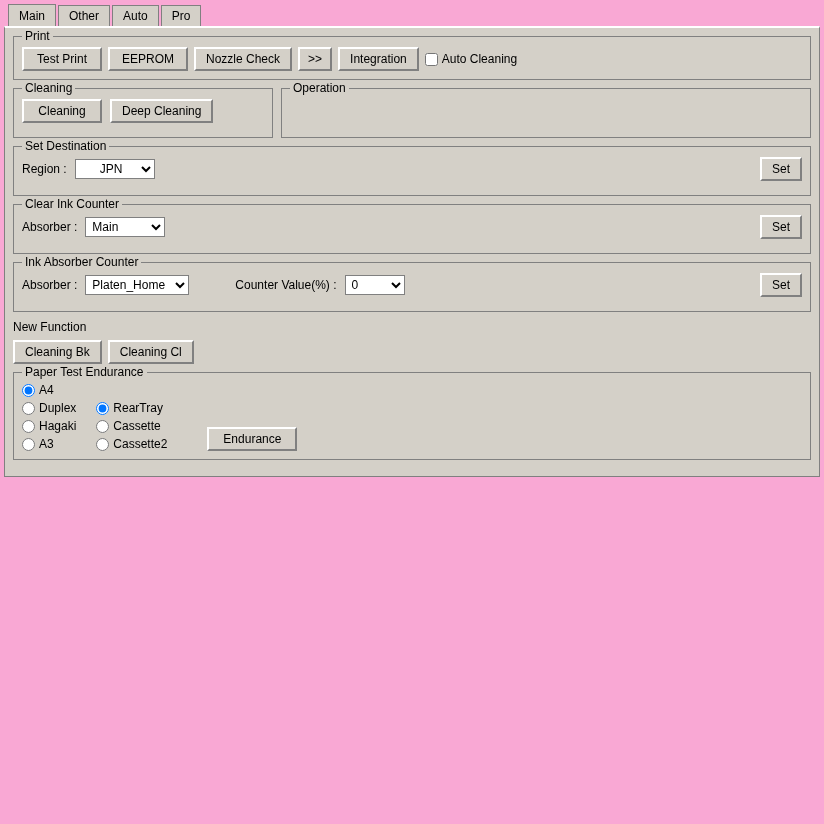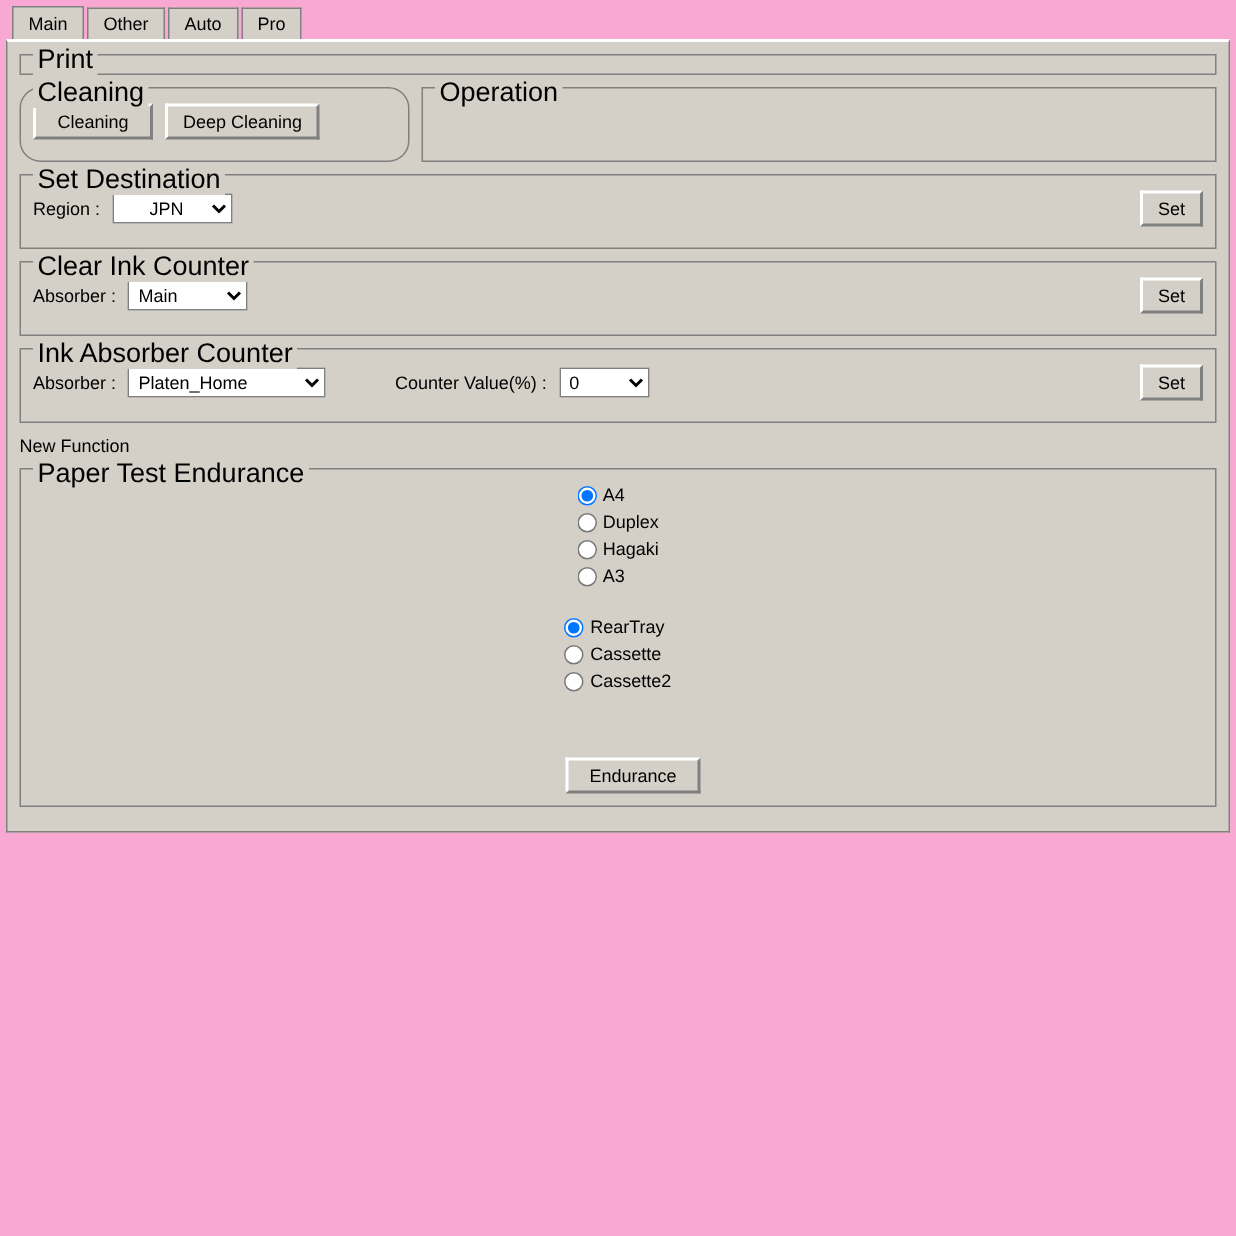--- a/index.html
+++ b/index.html
@@ -55,21 +55,21 @@
       padding: 4px 8px 8px 8px;
       position: relative;
       background: #d4d0c8;
     }
     .group-label {
       position: absolute;
       top: -8px;
       left: 8px;
       background: #d4d0c8;
       padding: 0 3px;
-      font-size: 18px;
+      font-size: 12px;
     }
     
     .btn {
       background: #d4d0c8;
       border: 2px solid;
       border-color: #ffffff #808080 #808080 #ffffff;
       padding: 3px 10px;
       font-size: 12px;
       cursor: pointer;
       min-width: 80px;
@@ -130,22 +130,21 @@
     
     .new-func-buttons {
       display: flex;
       flex-wrap: wrap;
       gap: 6px;
     }
     
     .pfe-inner {
       display: flex;
       gap: 20px;
-      align-items: center;
-      flex-direction: column;
+      align-items: flex-end;
     }
     .pfe-col {
       display: flex;
       flex-direction: column;
       gap: 4px;
     }
     .radio-wrap {
       display: flex;
       align-items: center;
       gap: 4px;
@@ -182,24 +181,35 @@
     <div class="tab active">Main</div>
     <div class="tab">Other</div>
     <div class="tab">Auto</div>
     <div class="tab">Pro</div>
   </div>
 
   <div class="main-panel">
 
     <div class="group-box">
       <span class="group-label">Print</span>
+      <div class="print-row" style="margin-top:6px;">
+        <button class="btn">Test Print</button>
+        <button class="btn">EEPROM</button>
+        <button class="btn">Nozzle Check</button>
+        <button class="arrow-btn">&gt;&gt;</button>
+        <button class="btn">Integration</button>
+        <div class="checkbox-wrap">
+          <input type="checkbox" style="">
+          <span>Auto Cleaning</span>
+        </div>
+      </div>
     </div>
 
     <div class="two-col">
-      <div class="group-box" style="flex:0 0 auto; min-width:260px;border-radius:14px;">
+      <div class="group-box" style="flex:0 0 auto; min-width:260px;">
         <span class="group-label">Cleaning</span>
         <div class="row" style="margin-top:6px;">
           <button class="btn">Cleaning</button>
           <button class="btn">Deep Cleaning</button>
         </div>
       </div>
       <div class="group-box" style="flex:1;">
         <span class="group-label">Operation</span>
       </div>
     </div>
@@ -228,21 +238,21 @@
         </select>
         <div style="flex:1;"></div>
         <button class="btn" style="min-width:40px;">Set</button>
       </div>
     </div>
 
     <div class="group-box">
       <span class="group-label">Ink Absorber Counter</span>
       <div class="row" style="margin-top:6px;">
         <span class="label-text">Absorber :</span>
-        <select style="width:132px;">
+        <select style="width:104px;">
           <option>Platen_Home</option>
           <option>Main</option>
           <option>Sub</option>
         </select>
 
         <div style="width:30px;"></div>
         <span class="label-text">Counter Value(%) :</span>
         <select style="width:60px;">
           <option>0</option>
           <option>10</option>
@@ -250,20 +260,24 @@
           <option>50</option>
           <option>100</option>
         </select>
         <div style="flex:1;"></div>
         <button class="btn" style="min-width:40px;">Set</button>
       </div>
     </div>
 
     <div style="margin-bottom:8px;">
       <div class="label-text" style="margin-bottom:6px;">New Function</div>
+      <div class="new-func-buttons">
+        <button class="btn">Cleaning Bk</button>
+        <button class="btn">Cleaning Cl</button>
+      </div>
     </div>
 
     <div class="group-box">
       <span class="group-label">Paper Test Endurance</span>
       <div class="pfe-inner" style="margin-top:6px;">
 
         <div class="pfe-col">
           <div class="radio-wrap">
             <input type="radio" name="paper" checked="" style="">
             <span>A4</span>

